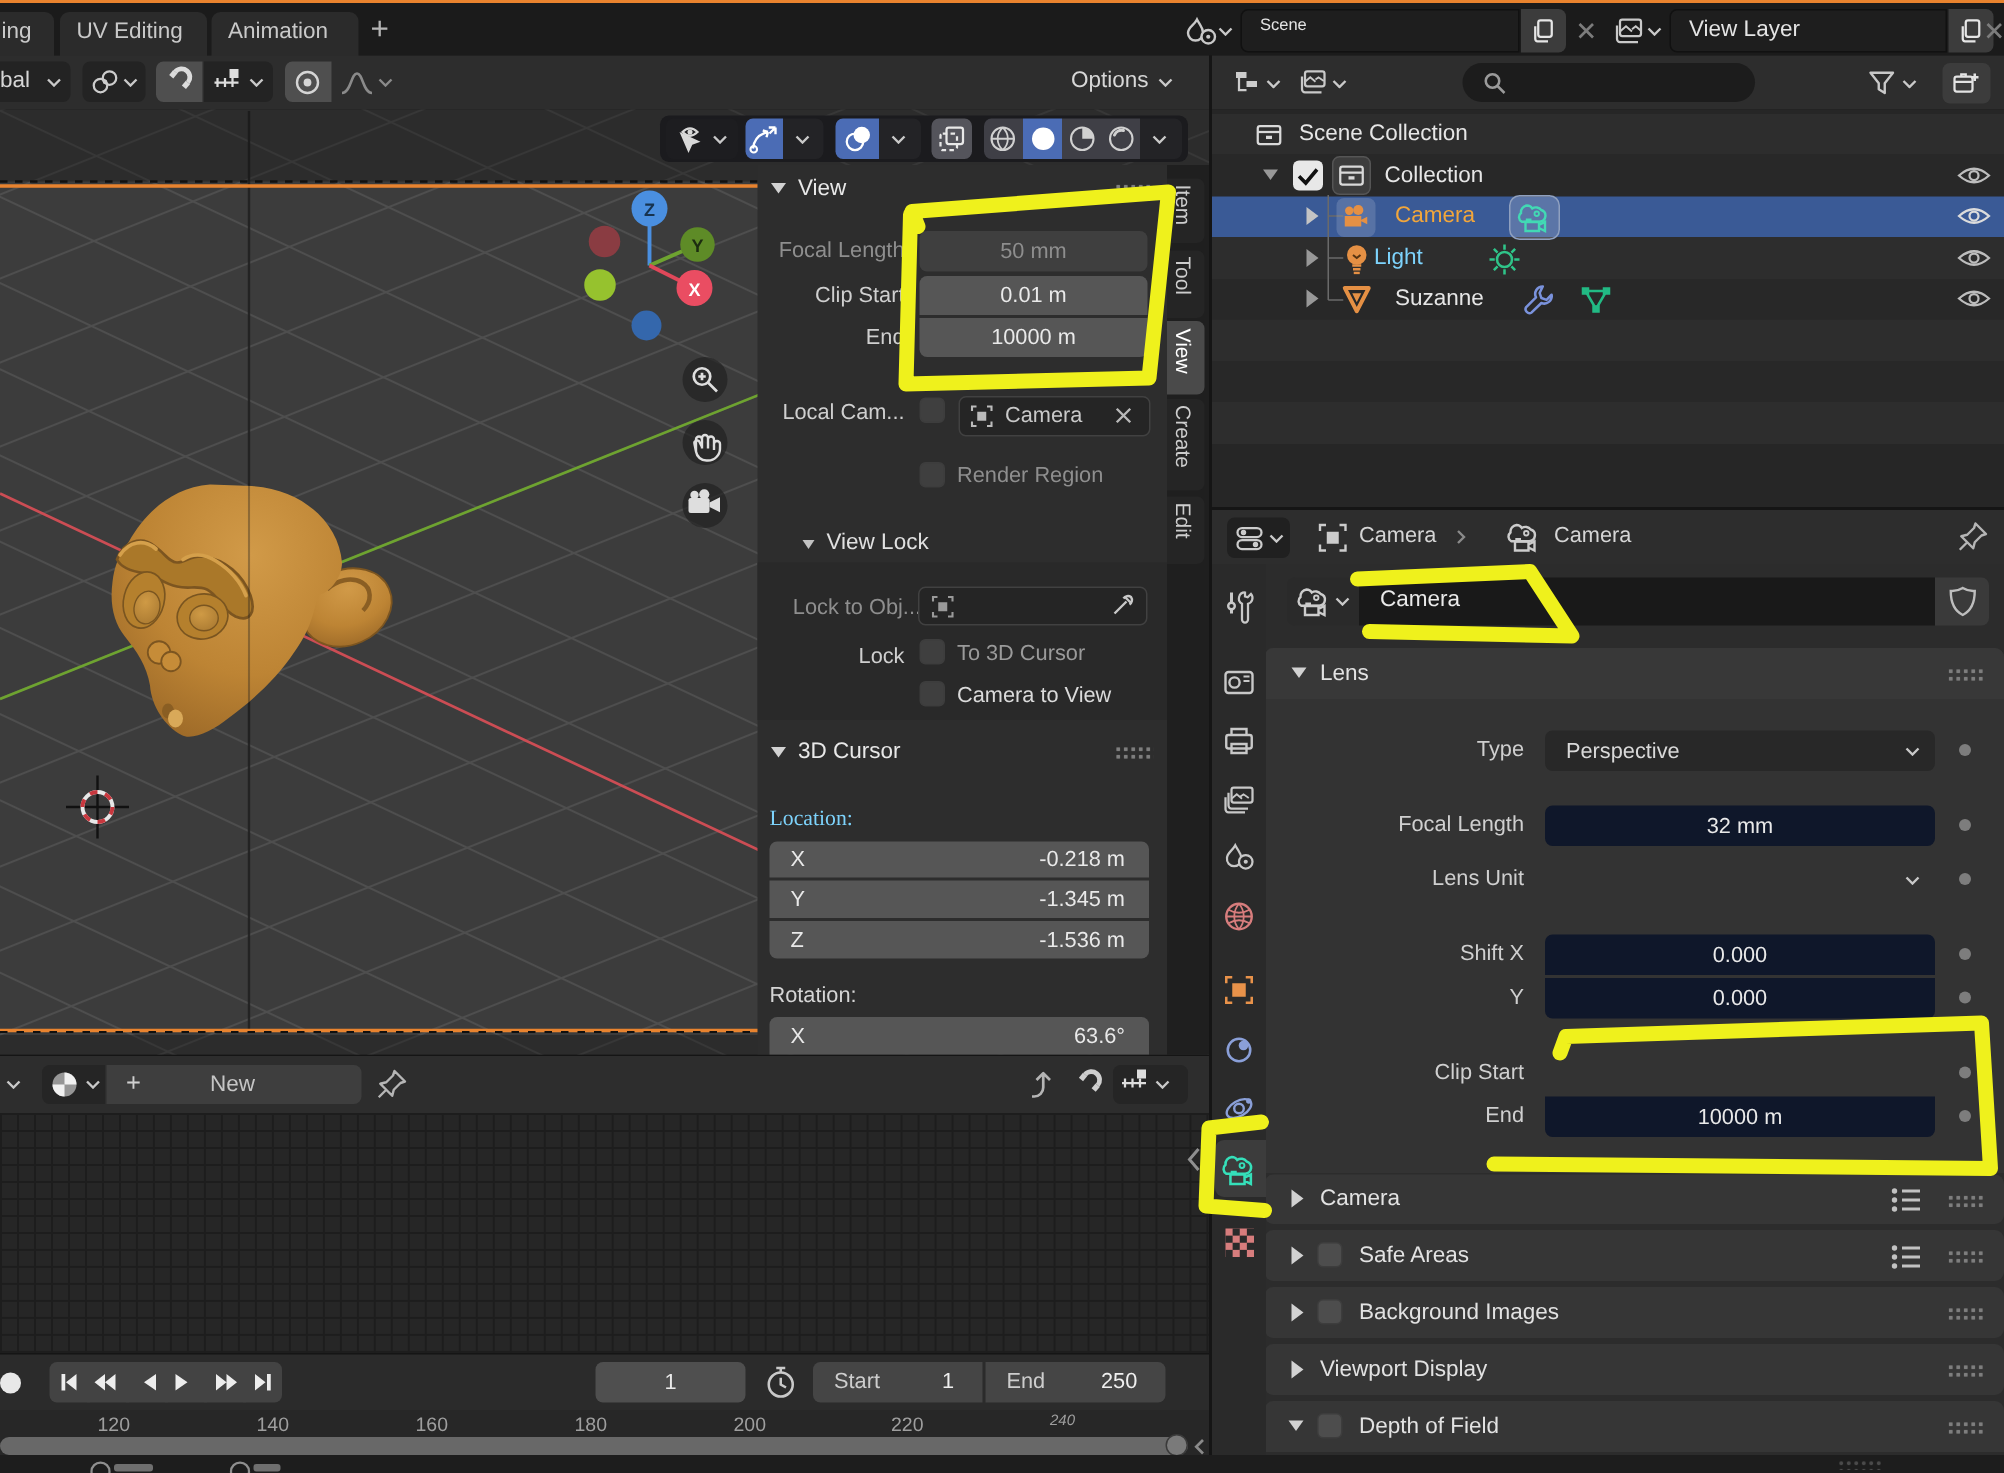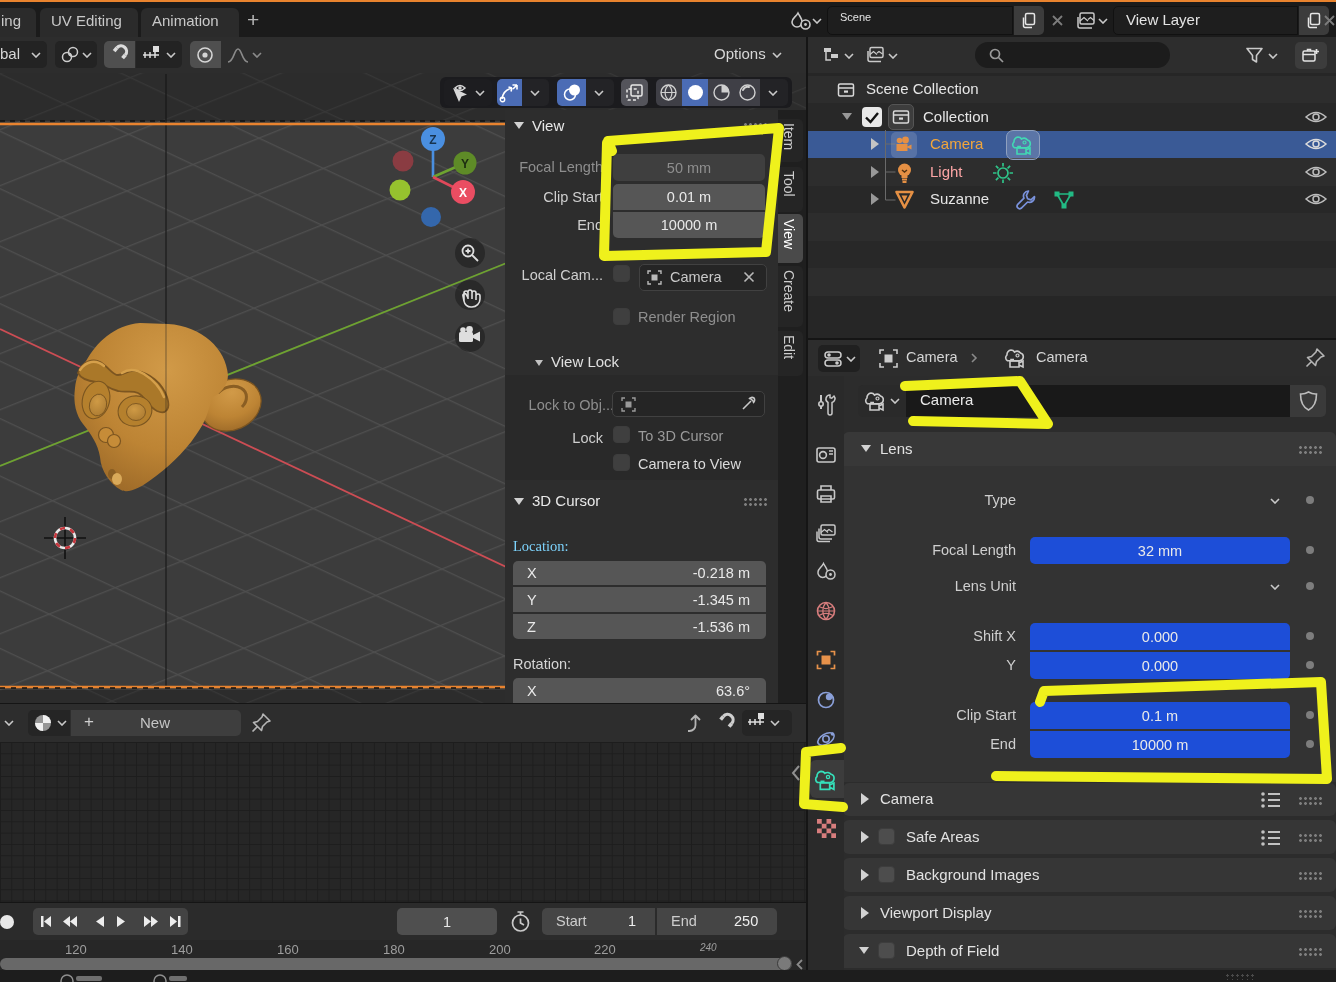--- a/index.html
+++ b/index.html
@@ -5,21 +5,21 @@
 html,body{margin:0;padding:0;background:#1d1d1d;}
 *{box-sizing:border-box;}
 #page{position:relative;width:1336px;height:982px;overflow:hidden;
   font-family:"Liberation Sans",sans-serif;color:#d0d0d0;background:#151515;}
 .abs{position:absolute;}
 .txt{position:absolute;white-space:nowrap;}
 svg{display:block;}
 .chev{position:absolute;width:10px;height:6px;}
 .chev svg{width:100%;height:100%;}
 
-.fld{position:absolute;background:#1d4ed8;color:#e9e9e9;font-size:14.5px;
+.fld{position:absolute;background:#0f172a;color:#e9e9e9;font-size:14.5px;
   display:flex;align-items:center;justify-content:center;}
 .menu{position:absolute;background:#282828;color:#d9d9d9;font-size:14.5px;
   display:flex;align-items:center;border-radius:5px;}
 .lblr{position:absolute;color:#cfcfcf;font-size:14.5px;text-align:right;}
 .cb{position:absolute;width:17px;height:17px;background:#545454;border-radius:4px;border:1px solid #3d3d3d;}
 .grip{position:absolute;width:26px;height:9px;
  background-image:radial-gradient(circle, #7e7e7e 1.3px, transparent 1.5px);
  background-size:5px 5px;background-position:0 0;}
 .dot{position:absolute;width:8px;height:8px;border-radius:50%;background:#7d7d7d;}
 .tri-r{position:absolute;width:0;height:0;border-left:8px solid #989898;border-top:6px solid transparent;border-bottom:6px solid transparent;}
@@ -501,21 +501,21 @@
     <circle cx="13.5" cy="8.5" r="1.5" fill="none" stroke="#42d9b4" stroke-width="1.2"></circle>
     <path d="M6 14 h9 v6 h-9 Z M15 16 l4 -2 v6 l-4 -2 M7 14 v-1.5 h3" fill="none" stroke="#42d9b4" stroke-width="1.6"></path>
   </svg>
 
   <div class="tri-r" style="left:63px;top:93px;"></div>
   <svg class="abs" style="left:86px;top:89px;" width="21" height="21" viewBox="0 0 21 21">
     <circle cx="10.5" cy="8" r="6.5" fill="#e59044"></circle>
     <path d="M7.5 15 h6 M8 17.5 h5 M8.5 20 h4" stroke="#e59044" stroke-width="1.8"></path>
     <path d="M8 8 l2.5 2 l2.5 -2" stroke="#553311" stroke-width="1.4" fill="none"></path>
   </svg>
-  <div class="txt" style="left:122px;top:90px;font-size:15px;color:#fca5a5;">Light</div>
+  <div class="txt" style="left:108px;top:90px;font-size:15px;color:#7dd3fc;">Light</div>
   <svg class="abs" style="left:183px;top:88px;" width="24" height="24" viewBox="0 0 24 24">
     <circle cx="12" cy="12" r="5" fill="none" stroke="#2fc489" stroke-width="1.7"></circle>
     <g stroke="#2fc489" stroke-width="1.7">
       <path d="M12 2 v3.5 M12 18.5 V22 M2 12 h3.5 M18.5 12 H22 M4.9 4.9 l2.5 2.5 M16.6 16.6 l2.5 2.5 M19.1 4.9 l-2.5 2.5 M7.4 16.6 l-2.5 2.5"></path>
     </g>
   </svg>
 
   <div class="tri-r" style="left:63px;top:120px;"></div>
   <svg class="abs" style="left:86px;top:116px;" width="21" height="21" viewBox="0 0 21 21">
     <path d="M2.5 3 h16 l-8 15.5 Z" fill="none" stroke="#e59044" stroke-width="2.6" stroke-linejoin="round"></path>
@@ -603,20 +603,23 @@
     <path d="M10.5 2 C13 3.5 16 4.2 18.5 4 C18.5 11 16.5 17 10.5 20 C4.5 17 2.5 11 2.5 4 C5 4.2 8 3.5 10.5 2 Z" fill="none" stroke="#bdbdbd" stroke-width="1.6"></path>
   </svg>
 
   <div class="abs" style="left:35px;top:92px;width:493px;height:350px;background:#333333;border-radius:6px 6px 0 0;"></div>
   <div class="abs" style="left:35px;top:92px;width:493px;height:34px;background:#383838;border-radius:6px 6px 0 0;"></div>
   <div class="tri-d" style="left:53px;top:105px;border-top-color:#d2d2d2;border-top-width:7px;border-left-width:5px;border-right-width:5px;"></div>
   <div class="txt" style="left:72px;top:100px;font-size:15px;color:#e2e2e2;">Lens</div>
   <div class="grip" style="left:490px;top:105px;"></div>
 
   <div class="lblr" style="left:58px;top:152px;width:150px;">Type</div>
+  <div class="menu" style="left:222px;top:147px;width:260px;height:27px;">
+        <span style="margin-left:14px;">Perspective</span>
+      </div>
   <div class="chev" style="left:462px;top:158px;">
         <svg viewBox="0 0 10 6">
           <path d="M1 1 L5 5 L9 1" stroke="#c9c9c9" stroke-width="1.6" fill="none"></path>
         </svg>
       </div>
   <div class="dot" style="left:498px;top:156px;"></div>
   <div class="lblr" style="left:58px;top:202px;width:150px;">Focal Length</div>
   <div class="fld" style="left:222px;top:197px;width:260px;height:27px;border-radius:5px;">32 mm</div>
   <div class="dot" style="left:498px;top:206px;"></div>
   <div class="lblr" style="left:58px;top:238px;width:150px;">Lens Unit</div>
@@ -626,21 +629,20 @@
         </svg>
       </div>
   <div class="dot" style="left:498px;top:242px;"></div>
   <div class="lblr" style="left:58px;top:288px;width:150px;">Shift X</div>
   <div class="fld" style="left:222px;top:283px;width:260px;height:27px;border-radius:5px 5px 0 0;">0.000</div>
   <div class="dot" style="left:498px;top:292px;"></div>
   <div class="lblr" style="left:58px;top:317px;width:150px;">Y</div>
   <div class="fld" style="left:222px;top:312px;width:260px;height:27px;border-radius:0 0 5px 5px;">0.000</div>
   <div class="dot" style="left:498px;top:321px;"></div>
   <div class="lblr" style="left:58px;top:367px;width:150px;">Clip Start</div>
-  <div class="fld" style="left:222px;top:362px;width:260px;height:27px;border-radius:5px 5px 0 0;">0.1 m</div>
   <div class="dot" style="left:498px;top:371px;"></div>
   <div class="lblr" style="left:58px;top:396px;width:150px;">End</div>
   <div class="fld" style="left:222px;top:391px;width:260px;height:27px;border-radius:0 0 5px 5px;">10000 m</div>
   <div class="dot" style="left:498px;top:400px;"></div>
 
   <div class="abs" style="left:35px;top:443px;width:493px;height:33px;background:#363636;border-radius:6px;"></div>
   <div class="tri-r" style="left:53px;top:453px;border-left-color:#d2d2d2;"></div>
   <div class="txt" style="left:72px;top:450px;font-size:15px;color:#e2e2e2;">Camera</div>
   <svg class="abs" style="left:452px;top:450px;" width="22" height="20" viewBox="0 0 22 20">
         <g stroke="#c2c2c2" stroke-width="2">

